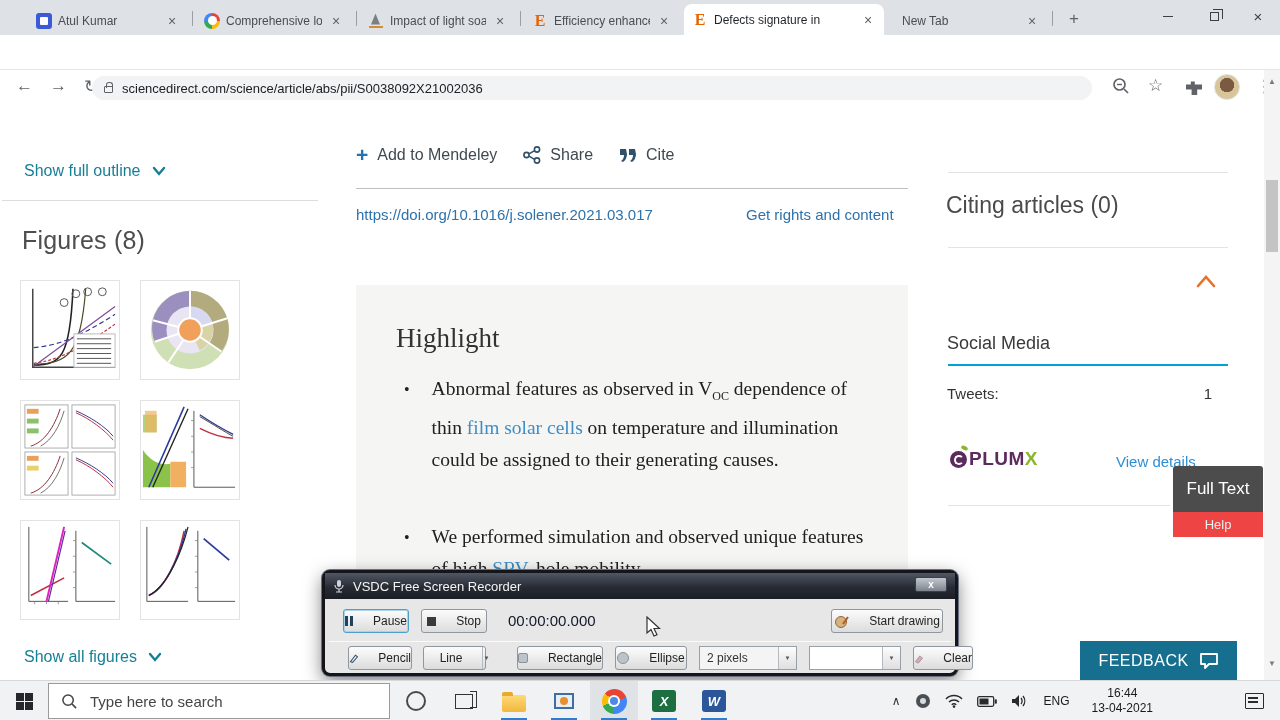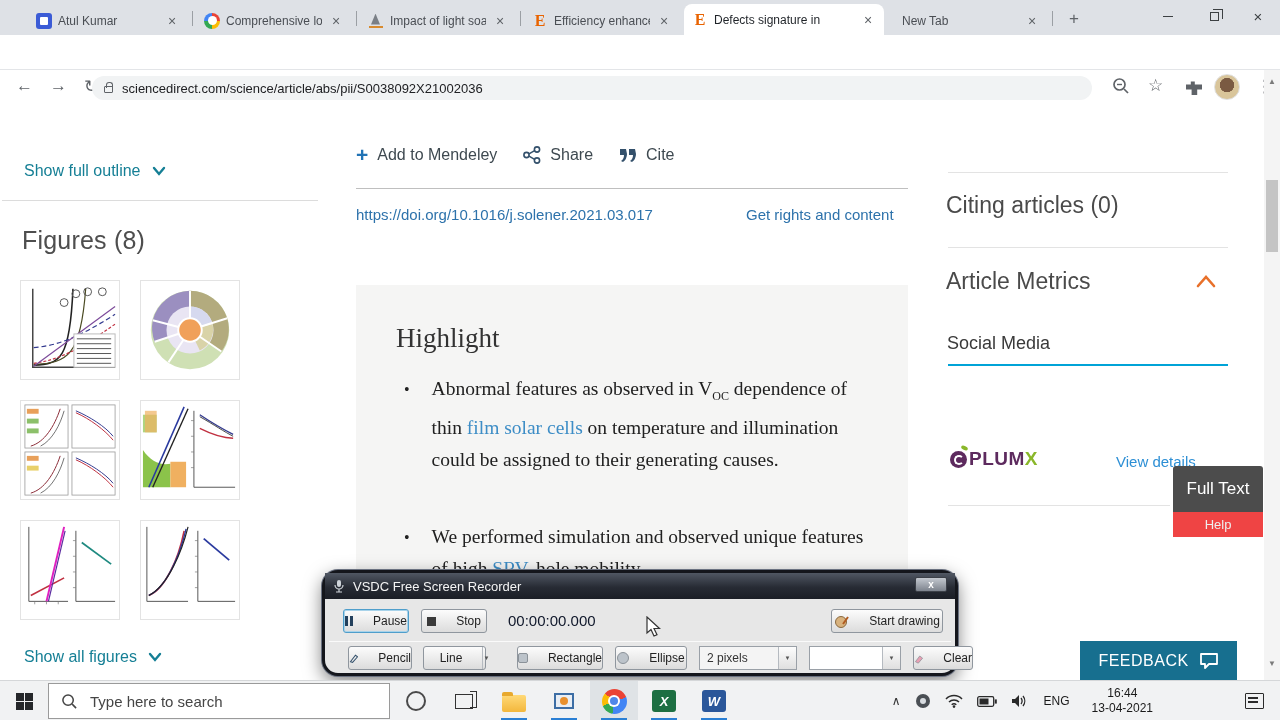--- a/index.html
+++ b/index.html
@@ -102,21 +102,21 @@
   .feedback { position:absolute; left:1080px; top:641px; width:157px; height:39px; background:#176f8f; color:#fff;
               display:flex; align-items:center; justify-content:center; gap:10px; font-size:16px; letter-spacing:0.5px; }
 
   
   .pg-scroll { left:1264px; top:70px; width:16px; height:610px; background:#f4f4f4; }
   .pg-arrow { position:absolute; left:0; width:16px; height:16px; color:#7b7b7b; font-size:8px; text-align:center; line-height:16px; }
   .pg-thumb { position:absolute; left:2px; top:110px; width:12px; height:72px; background:#c4c4c4; }
 
   
   .vsdc { left:322px; top:570px; width:636px; height:106px; background:#e7e7e7; border:3px solid #14161c;
-          border-radius:16px; box-shadow:0 0 0 1px #6a7180, 0 6px 18px rgba(0,0,0,0.5); z-index:40; }
+          border-radius:8px; box-shadow:0 0 0 1px #6a7180, 0 6px 18px rgba(0,0,0,0.5); z-index:40; }
   .vsdc-title { position:absolute; left:0; top:0; width:630px; height:26px;
                 background:linear-gradient(#505763,#272b34 55%,#1b1e26); display:flex; align-items:center;
                 color:#f4f4f4; font-size:13px; padding:0 8px; gap:8px; }
   .vsdc-close { position:absolute; right:8px; top:4px; width:32px; height:15px; border:1px solid #3c4048; border-radius:2px;
                 background:linear-gradient(#c3c8cf,#7d838d); color:#fff; font-size:10px; font-weight:bold;
                 text-align:center; line-height:13px; }
   .vbtn { position:absolute; height:24px; background:linear-gradient(#fcfcfc,#dcdcdc); border:1px solid #8f969e;
           border-radius:3px; font-size:12px; color:#222; display:flex; align-items:center; justify-content:center; gap:20px; }
   .vbtn.focus { border-color:#4f9ecb; box-shadow:0 0 0 1px #a8d3ea inset; }
   .vsep { position:absolute; left:4px; top:68px; width:622px; height:1px; background:#c2c2c2; border-bottom:1px solid #fafafa; }
@@ -420,26 +420,29 @@
     </div>
     <div class="hlbullet" style="top:236px;">
       <span class="dot">•</span>
       <p><span>We performed simulation and observed unique features of high </span><a class="hl-link" href="#">SRV</a><span>, hole mobility</span></p>
     </div>
   </div>
 
   <div class="r-div" style="top:172px;"></div>
   <div class="rhead" style="top:192px;">Citing articles (0)</div>
   <div class="r-div" style="top:247px;"></div>
-  <div class="rhead" style="top:268px;">Article Metrics</div>
   <svg class="abs" style="left:1196px;top:274px;" width="20" height="14" viewBox="0 0 20 14">
     <path d="M2,12 L10,3 L18,12" fill="none" stroke="#e8702a" stroke-width="2.6" stroke-linecap="round"></path>
   </svg>
   <div class="socmed">Social Media</div>
   <div class="soc-underline"></div>
+  <div class="tweets">
+    <span>Tweets:</span>
+    <span>1</span>
+  </div>
   <div class="plum">
     <i class="plumdot"></i>
     <span class="p1">PLUM</span>
     <span class="p2">X</span>
   </div>
   <a class="viewdetails" href="#">View details</a>
   <div class="r-div" style="top:505px;width:222px;"></div>
   <div class="ft-box">Full Text</div>
   <div class="ft-help">Help</div>
 

